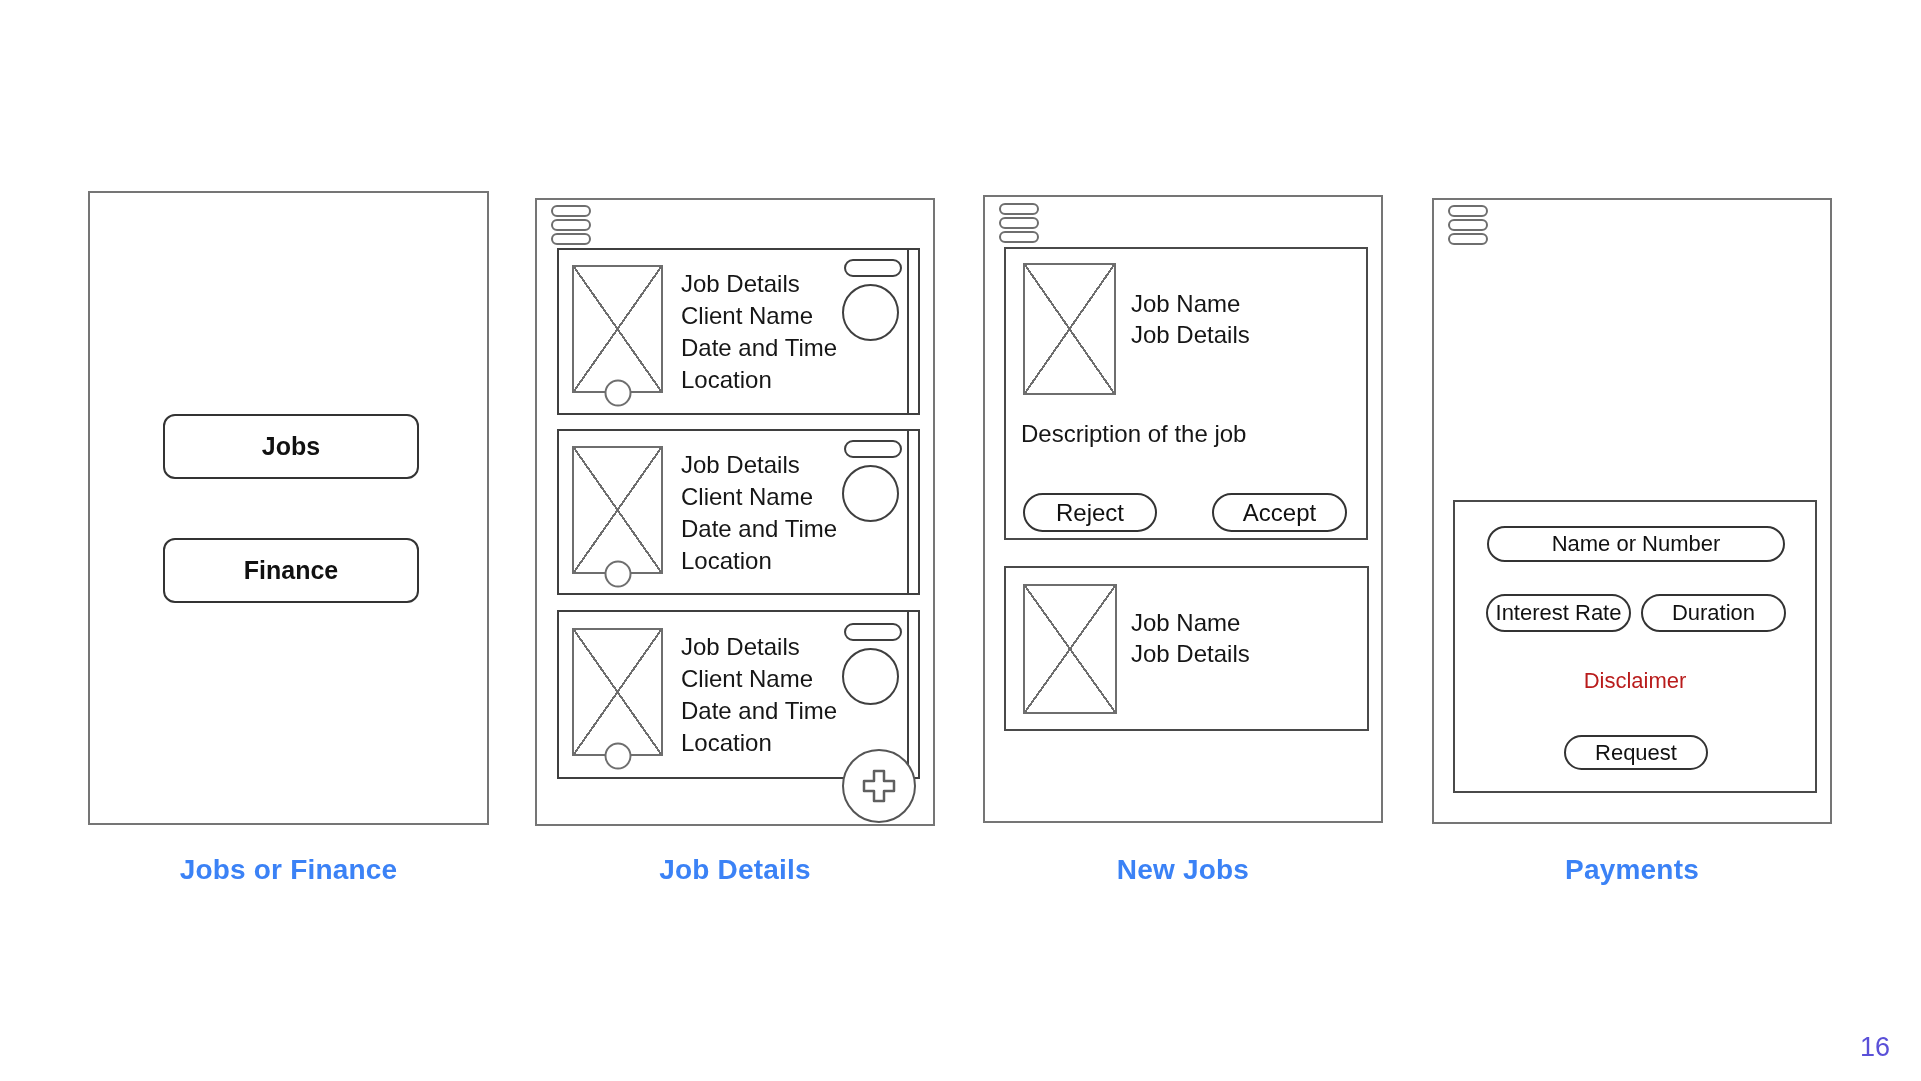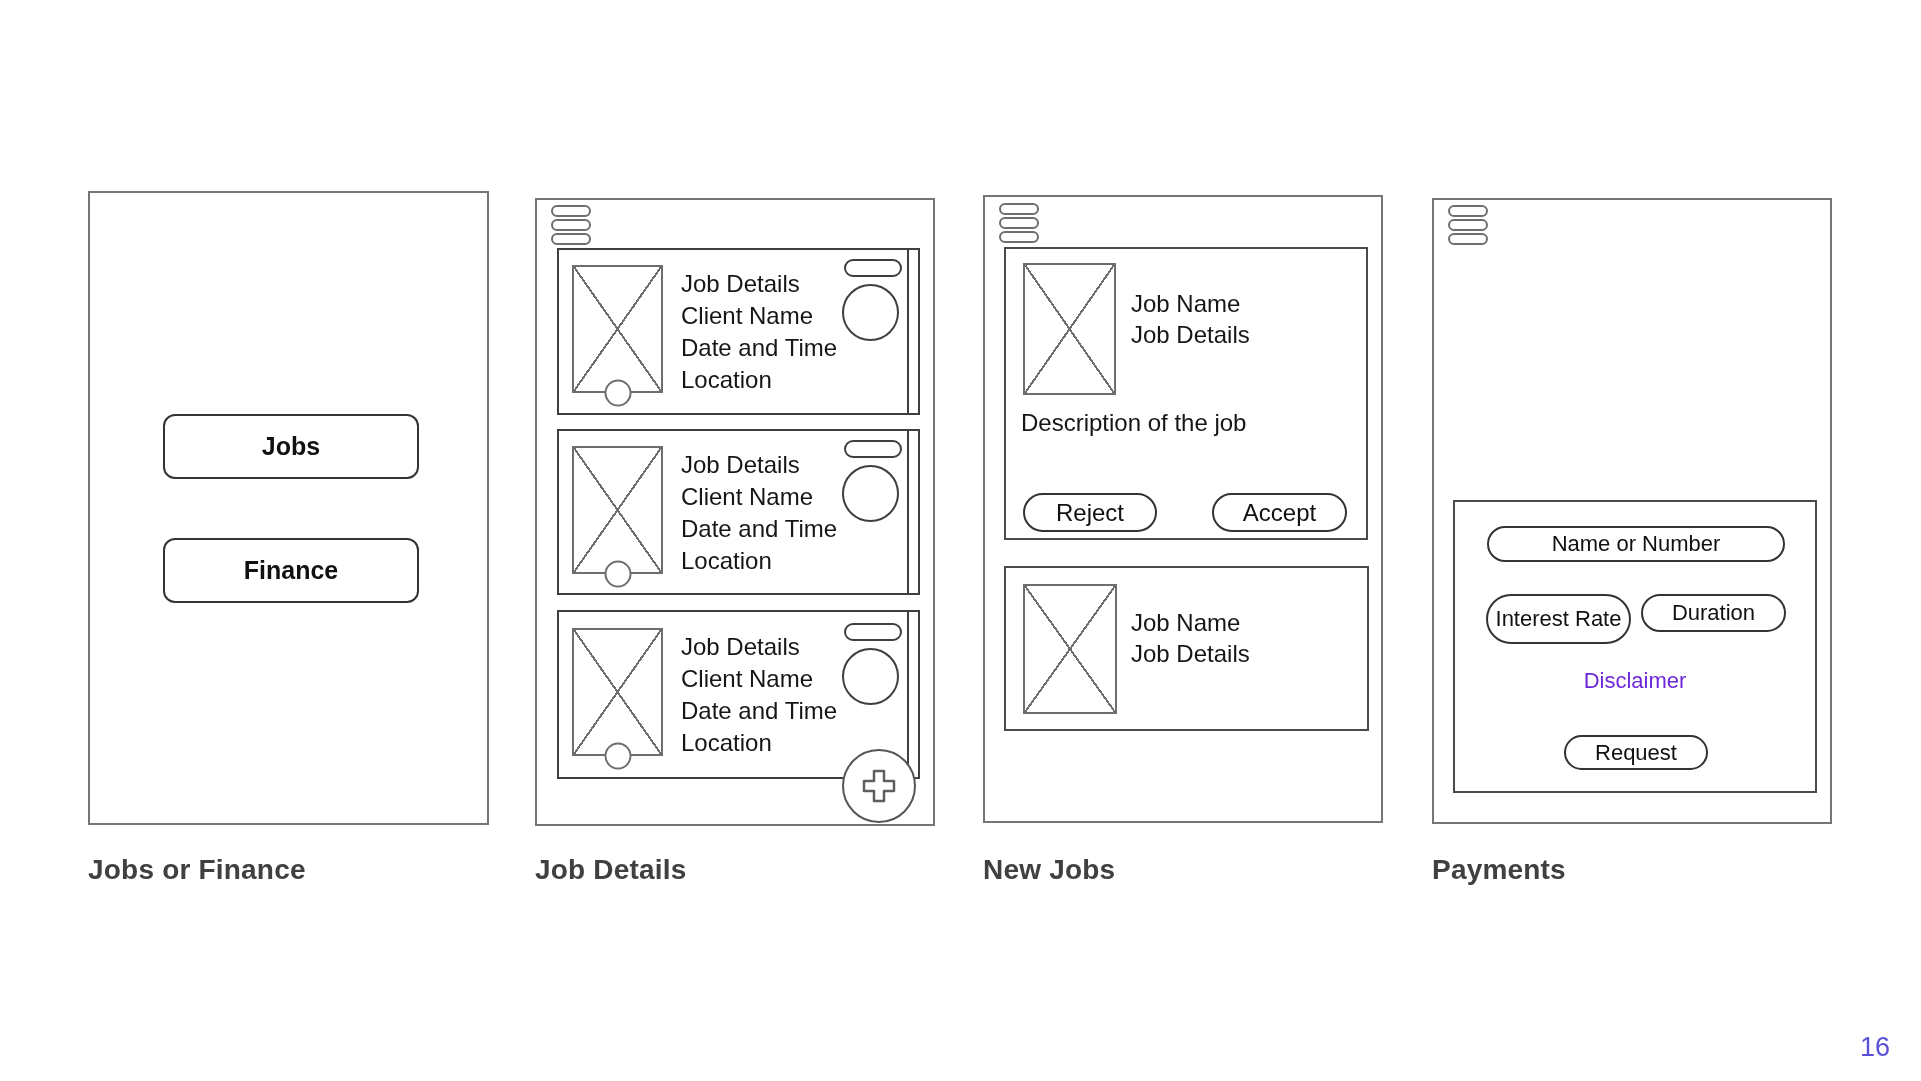--- a/index.html
+++ b/index.html
@@ -6,21 +6,21 @@
   .slide{
     position:relative;width:1921px;height:1081px;background:#ffffff;overflow:hidden;
     font-family:"Liberation Sans", sans-serif;color:#1c1c1c;
   }
   .slide *{box-sizing:border-box;}
 
   
   .phone{position:absolute;background:#fff;border:2px solid #757575;}
 
   
-  .caption{position:absolute;font-weight:bold;font-size:28px;color:#404040;letter-spacing:.2px;}
+  .caption{position:absolute;text-align:center;font-weight:bold;font-size:28px;color:#3b82f6;letter-spacing:.2px;}
 
   
   .hamburger{position:absolute;cursor:pointer;}
   .hamburger i{display:block;width:40px;height:12px;background:#fff;border:2px solid #6e6e6e;border-radius:7px;margin-bottom:2px;}
 
   
   .btn{position:absolute;background:#fff;border:2px solid #333;display:flex;align-items:center;justify-content:center;cursor:pointer;}
   .btn.big{border-radius:12px;font-weight:bold;font-size:25px;color:#111;}
   .pillbtn{border-radius:999px;font-size:24px;color:#111;}
   .pillbtn.small{font-size:22px;}
@@ -46,21 +46,21 @@
   .minipill{position:absolute;width:58px;height:18px;background:#fff;border:2px solid #3f3f3f;border-radius:999px;}
   .avatar{position:absolute;width:57px;height:57px;background:#fff;border:2px solid #3f3f3f;border-radius:50%;}
 
   .fab{position:absolute;width:74px;height:74px;background:#fff;border:2px solid #555;border-radius:50%;
        display:flex;align-items:center;justify-content:center;z-index:3;cursor:pointer;}
 
   .bigcard{position:absolute;background:#fff;border:2px solid #4a4a4a;text-decoration:underline;}
   .desc{position:absolute;font-size:24px;color:#161616;}
 
   .formbox{position:absolute;background:#fff;border:2px solid #4a4a4a;}
-  .centerline{position:absolute;left:0;width:100%;text-align:center;font-size:22px;color:#6d28d9;}
+  .centerline{position:absolute;left:0;width:100%;text-align:center;font-size:22px;color:#b91c1c;}
 
   .pagenum{position:absolute;right:31px;top:1032px;font-size:27px;color:#5a50d8;margin-left:8px;}
 </style>
 </head>
 <body>
 
 <div class="slide">
 
   <section class="phone" style="left:88px;top:191px;width:401px;height:634px">
     <button class="btn big" style="left:73px;top:345px;width:256px;height:65px">Finance</button>
@@ -134,21 +134,21 @@
         <i></i>
         <i></i>
     </div>
 
     <div class="bigcard" style="left:19px;top:50px;width:364px;height:293px">
       <div class="xbox" style="left:17px;top:14px;width:93px;height:132px"></div>
       <div class="titletext" style="left:125px;top:39px">
         <div>Job Name</div>
         <div>Job Details</div>
       </div>
-      <div class="desc" style="left:15px;top:160px">Description of the job</div>
+      <div class="desc" style="left:15px;top:171px">Description of the job</div>
       <button class="btn pillbtn" style="left:17px;top:244px;width:134px;height:39px">Reject</button>
       <button class="btn pillbtn" style="left:206px;top:244px;width:135px;height:39px">Accept</button>
     </div>
 
     <div class="bigcard" style="left:19px;top:369px;width:365px;height:165px">
       <div class="xbox" style="left:17px;top:16px;width:94px;height:130px"></div>
       <div class="titletext" style="left:125px;top:39px">
         <div>Job Name</div>
         <div>Job Details</div>
       </div>
@@ -158,21 +158,21 @@
 
   <section class="phone" style="left:1432px;top:198px;width:400px;height:626px">
     <div class="hamburger" style="left:14px;top:5px">
       <i></i>
         <i></i>
         <i></i>
     </div>
 
     <div class="formbox" style="left:19px;top:300px;width:364px;height:293px">
       <button class="btn pillbtn small" style="left:32px;top:24px;width:298px;height:36px">Name or Number</button>
-      <button class="btn pillbtn small" style="left:31px;top:92px;width:145px;height:50px">Interest Rate</button>
+      <button class="btn pillbtn small" style="left:31px;top:92px;width:145px;height:38px">Interest Rate</button>
       <button class="btn pillbtn small" style="left:186px;top:92px;width:145px;height:38px">Duration</button>
       <div class="centerline" style="top:166px">Disclaimer</div>
       <button class="btn pillbtn small" style="left:109px;top:233px;width:144px;height:35px">Request</button>
     </div>
   </section>
   <div class="caption" style="left:1432px;top:854px;width:400px">Payments</div>
 
   <div class="pagenum">16</div>
 </div>
 

